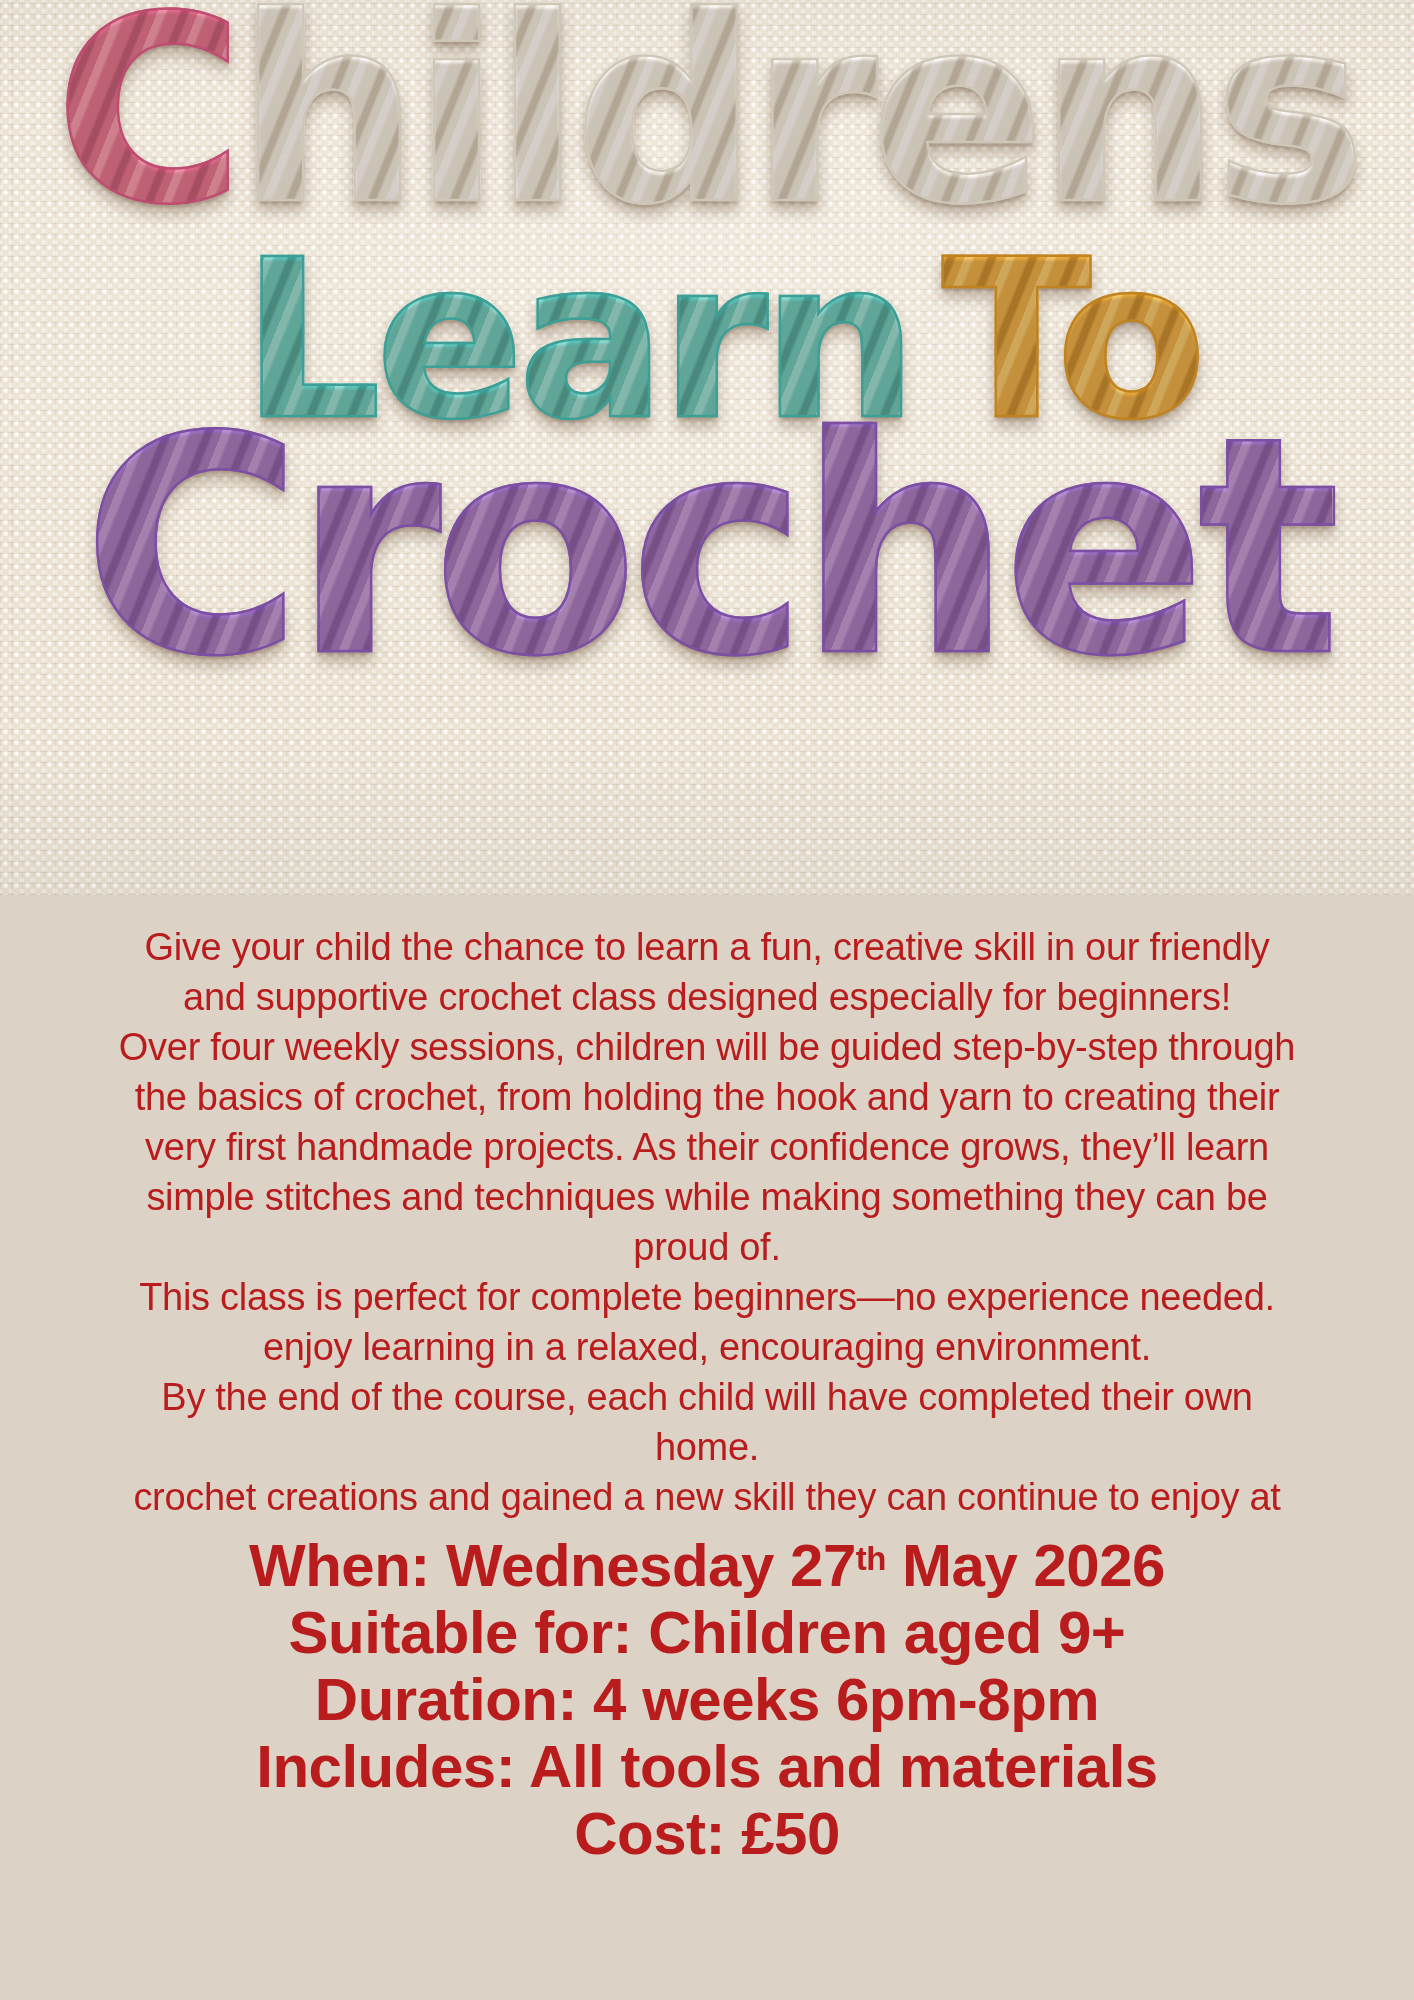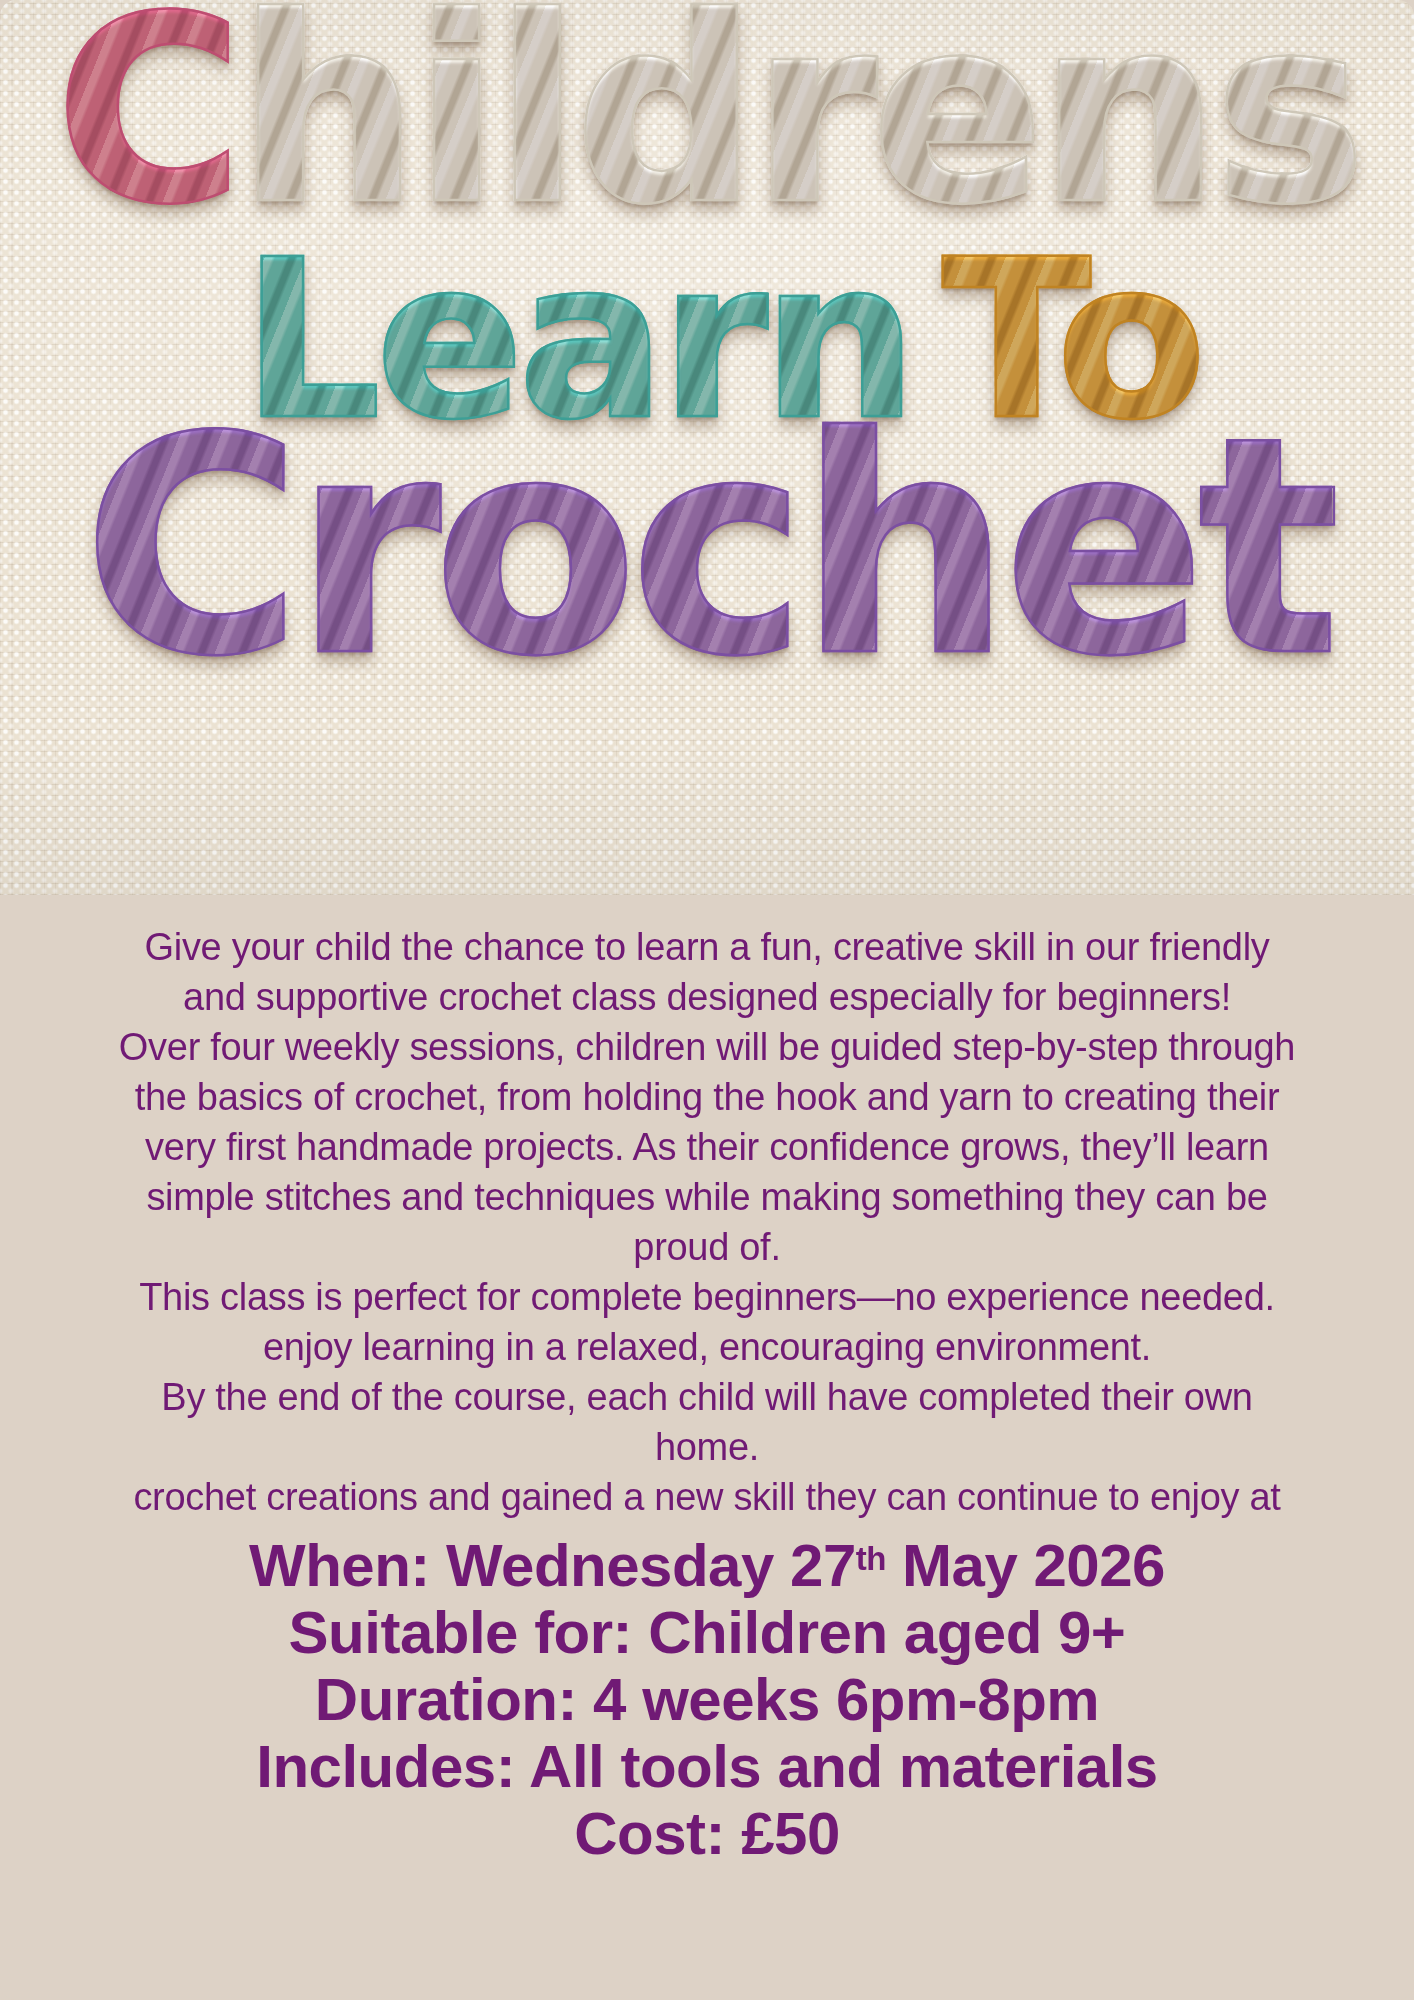--- a/index.html
+++ b/index.html
@@ -5,21 +5,20 @@
   html, body { margin: 0; padding: 0; }
   body {
     width: 1414px; height: 2000px;
     font-family: "Liberation Sans", sans-serif;
     background: #ddd2c6;
   }
   .poster {
     position: relative;
     width: 1414px; height: 2000px;
     overflow: hidden;
-    border-radius: 16px;
   }
 
   
   .hero {
     position: relative;
     width: 100%; height: 895px;
     background-color: #ebe2d2;
     background-image:
       radial-gradient(rgba(255,255,255,0.85) 18%, rgba(255,255,255,0) 42%),
       radial-gradient(rgba(255,255,255,0.55) 18%, rgba(255,255,255,0) 42%),
@@ -75,21 +74,21 @@
   .gold   { --base:#e8a93c; --dark:#c08322; --light:#f7c968; }
   .purple { --base:#9b6fc2; --dark:#7b4fa2; --light:#bc93dd; }
   .word-to { margin-left: 30px; }
 
   
   .content {
     position: absolute;
     top: 895px; left: 0;
     width: 100%; height: 1105px;
     background: #ddd2c6;
-    color: #701a75;
+    color: #b91c1c;
     text-align: center;
     box-sizing: border-box;
     padding-top: 27px;
   }
   .body-text .bline {
     font-size: 38px;
     line-height: 50px;
     letter-spacing: -0.3px;
   }
   .details { margin-top: 10px; }

